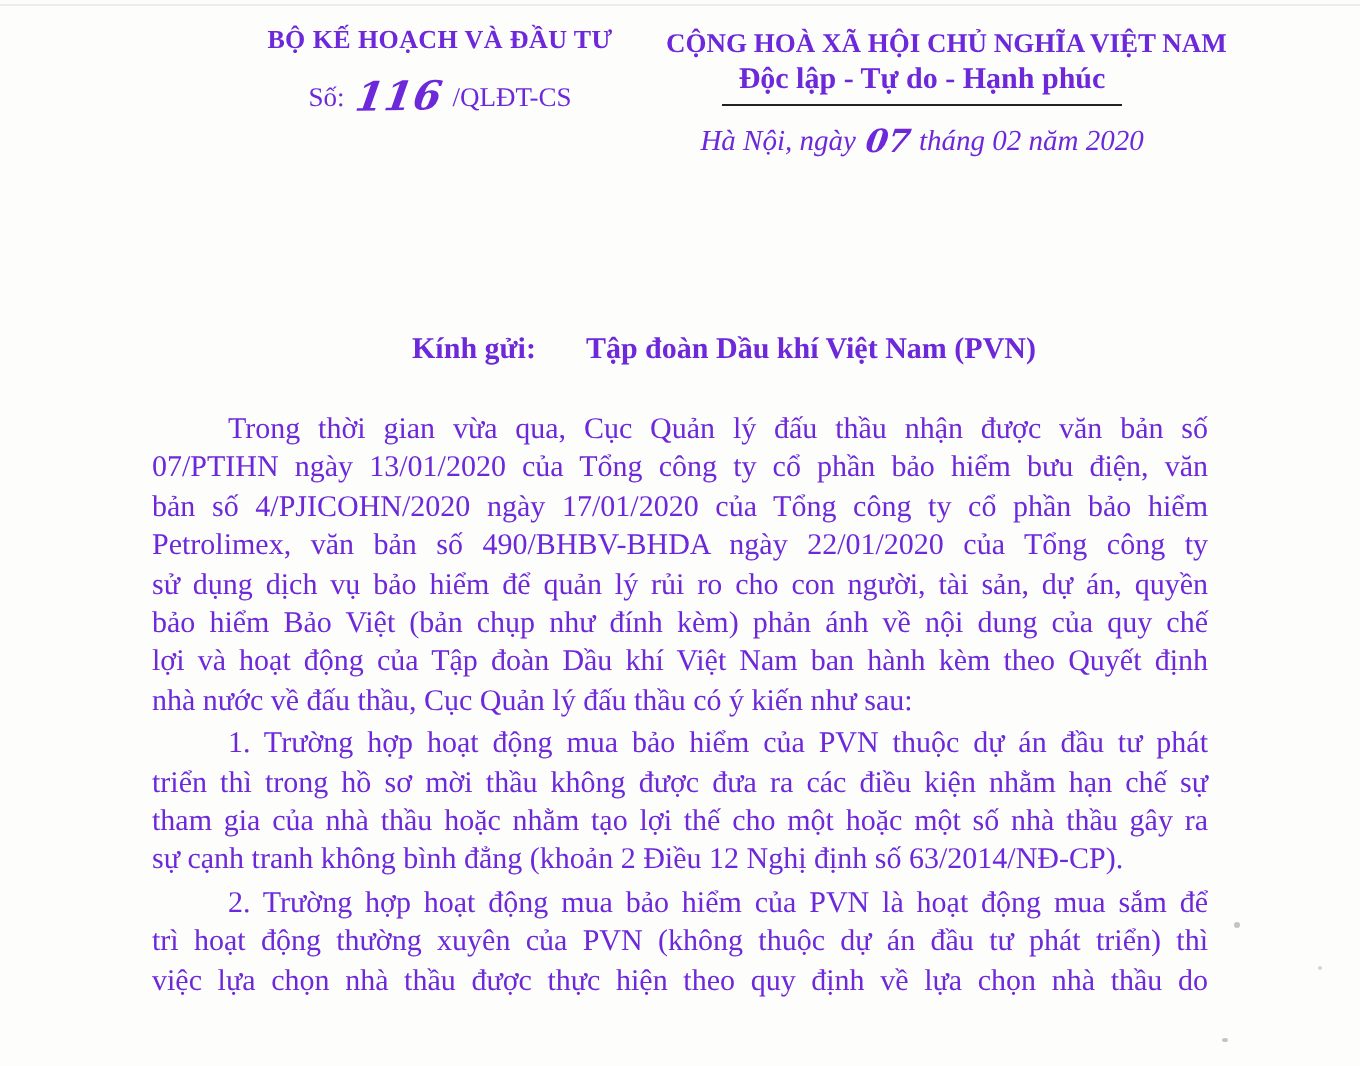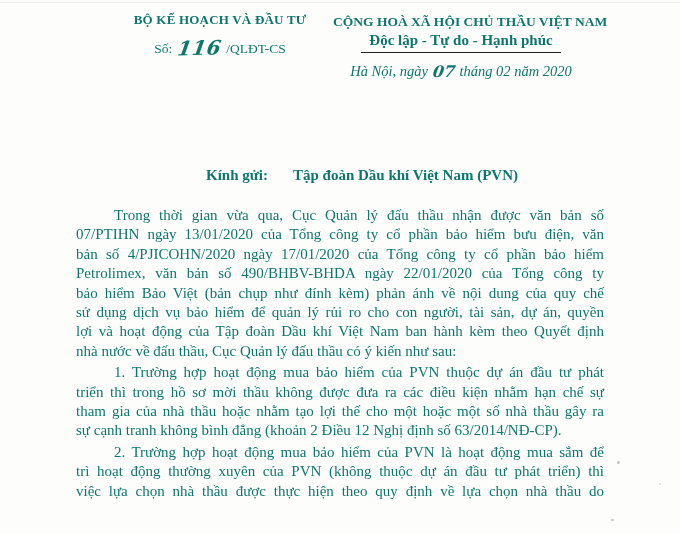--- a/index.html
+++ b/index.html
@@ -1,20 +1,20 @@
 <!DOCTYPE html>
 <html><head>
 <meta charset="utf-8">
 <style>
   html,body { margin:0; padding:0; background:#fff; }
   .page {
     position:relative; width:680px; height:533px;
     background:#fdfdfc; overflow:hidden;
     font-family:"Liberation Serif","DejaVu Serif",serif;
-    color:#0f766e;
+    color:#6d28d9;
   }
   .top-edge { position:absolute; top:2px; left:0; width:680px; height:1px; background:#ededed; }
 
   
   .hdr-left { position:absolute; left:102px; top:12px; width:236px; text-align:center; }
   .org-ministry { font-size:13px; font-weight:bold; letter-spacing:.2px; white-space:nowrap; }
   .org-dept { font-size:15.5px; font-weight:bold; margin-top:1px; white-space:nowrap; }
   .org-dept .u { display:inline-block; border-bottom:1.5px solid #222; padding-bottom:2px; }
   .doc-number { margin-top:10px; font-size:13.5px; white-space:nowrap; }
   .hw {
@@ -65,43 +65,43 @@
   <div class="hdr-left">
     <div class="org-ministry">BỘ KẾ HOẠCH VÀ ĐẦU TƯ</div>
     <div class="doc-number">
       <span>Số:</span>
       <span class="hw">116</span>
       <span>/QLĐT-CS</span>
     </div>
   </div>
 
   <div class="hdr-right">
-    <div class="nat-country">CỘNG HOÀ XÃ HỘI CHỦ THẦU VIỆT NAM</div>
+    <div class="nat-country">CỘNG HOÀ XÃ HỘI CHỦ NGHĨA VIỆT NAM</div>
     <div class="nat-motto">
       <span class="u">Độc lập - Tự do - Hạnh phúc</span>
     </div>
     <div class="date-line">
       <span>Hà Nội, ngày</span>
       <span class="hw-day">07</span>
       <span>tháng 02 năm 2020</span>
     </div>
   </div>
 
   <div class="salutation">
     <span>Kính gửi:</span><span class="recipient">Tập đoàn Dầu khí Việt Nam (PVN)</span>
   </div>
 
   <div class="body-text">
     <div class="para">
         <div class="tline first">Trong thời gian vừa qua, Cục Quản lý đấu thầu nhận được văn bản số</div>
         <div class="tline">07/PTIHN ngày 13/01/2020 của Tổng công ty cổ phần bảo hiểm bưu điện, văn</div>
         <div class="tline">bản số 4/PJICOHN/2020 ngày 17/01/2020 của Tổng công ty cổ phần bảo hiểm</div>
         <div class="tline">Petrolimex, văn bản số 490/BHBV-BHDA ngày 22/01/2020 của Tổng công ty</div>
+        <div class="tline">sử dụng dịch vụ bảo hiểm để quản lý rủi ro cho con người, tài sản, dự án, quyền</div>
         <div class="tline">bảo hiểm Bảo Việt (bản chụp như đính kèm) phản ánh về nội dung của quy chế</div>
-        <div class="tline">sử dụng dịch vụ bảo hiểm để quản lý rủi ro cho con người, tài sản, dự án, quyền</div>
         <div class="tline">lợi và hoạt động của Tập đoàn Dầu khí Việt Nam ban hành kèm theo Quyết định</div>
         <div class="tline lastline">nhà nước về đấu thầu, Cục Quản lý đấu thầu có ý kiến như sau:</div>
       </div>
     <div class="para">
         <div class="tline first">1. Trường hợp hoạt động mua bảo hiểm của PVN thuộc dự án đầu tư phát</div>
         <div class="tline">triển thì trong hồ sơ mời thầu không được đưa ra các điều kiện nhằm hạn chế sự</div>
         <div class="tline">tham gia của nhà thầu hoặc nhằm tạo lợi thế cho một hoặc một số nhà thầu gây ra</div>
         <div class="tline lastline">sự cạnh tranh không bình đẳng (khoản 2 Điều 12 Nghị định số 63/2014/NĐ-CP).</div>
       </div>
     <div class="para">

